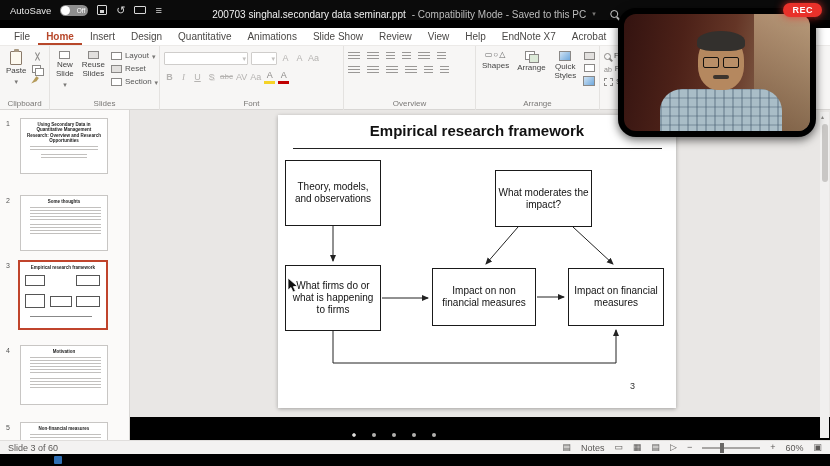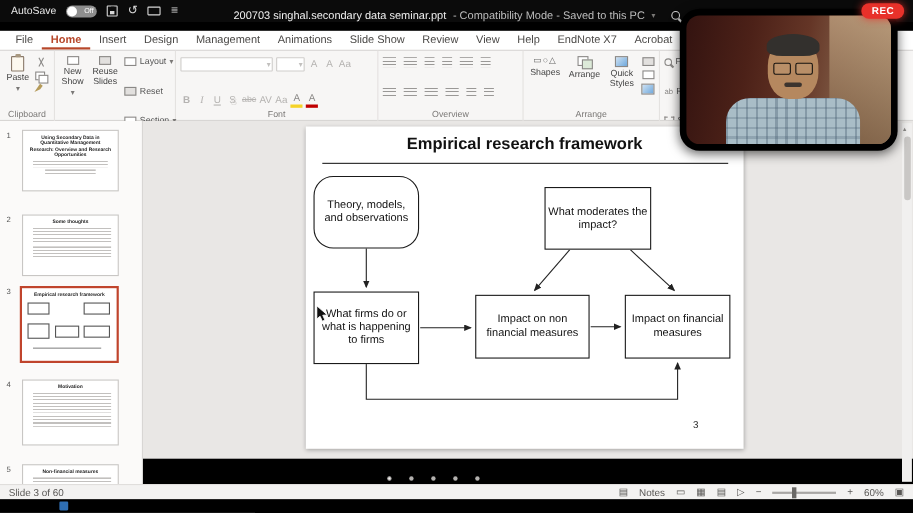--- a/index.html
+++ b/index.html
@@ -43,21 +43,21 @@
   .icon-clipboard { width:12px; height:14px; border:1px solid #8a7a6a; border-radius:1px; background:#fdf9ef; position:relative; }
   .icon-clipboard::before { content:''; position:absolute; top:-3px; left:3px; width:5px; height:3px; background:#a89880; border-radius:1px; }
   .icon-cut { position:relative; width:9px; height:9px; display:inline-block; }
   .icon-cut::before,.icon-cut::after { content:''; position:absolute; left:4px; top:0; width:1px; height:9px; background:#8a8886; }
   .icon-cut::before { transform:rotate(28deg); } .icon-cut::after { transform:rotate(-28deg); }
   .icon-copy { position:relative; width:10px; height:9px; display:inline-block; }
   .icon-copy::before,.icon-copy::after { content:''; position:absolute; width:7px; height:6px; border:1px solid #8a8886; background:#fff; }
   .icon-copy::before { left:0; top:0; } .icon-copy::after { left:3px; top:3px; }
   .icon-brush { width:9px; height:9px; display:inline-block; border-left:3px solid #b59b5a; border-bottom:5px solid transparent; transform:rotate(35deg); }
   .frow { display:flex; align-items:center; gap:3px; }
-  .fcol { display:flex; flex-direction:column; gap:19px; padding-top:3px; }
+  .fcol { display:flex; flex-direction:column; gap:5px; padding-top:3px; }
   .combo { height:13px; border:1px solid #cfcdcb; background:#fff; position:relative; border-radius:1px; }
   .combo::after { content:'▾'; position:absolute; right:1px; top:2px; font-size:7px; color:#c2c0be; }
   .fbtn { min-width:11px; text-align:center; font-size:9px; color:#b5b3b1; line-height:1.2; }
   .fbtn.bld { font-weight:bold; }
   .fbtn.ita { font-style:italic; font-family:"Liberation Serif", serif; }
   .fbtn.und { text-decoration:underline; }
   .fbtn.shd { text-shadow:1px 1px 0 #dcdad8; }
   .fbtn.str { text-decoration:line-through; font-size:8px; }
   .fbtn.hl { border-bottom:3px solid #f5d327; color:#8a8886; }
   .fbtn.fc { border-bottom:3px solid #c00000; color:#8a8886; }
@@ -87,21 +87,21 @@
 
   
   .editor-bg { position:absolute; left:130px; top:110px; width:700px; height:307px; background:#e9e7e5; }
   .vscroll { position:absolute; right:1px; top:112px; width:9px; height:326px; background:#f1f0ef; }
   .vscroll .arrow { position:absolute; top:1px; left:1px; font-size:6px; color:#8a8886; }
   .vthumb { position:absolute; top:12px; left:1.5px; width:6px; height:58px; background:#c9c7c5; border-radius:3px; }
   .slide-canvas { position:absolute; left:278px; top:115px; width:398px; height:293px; background:#fff; box-shadow:0 1px 4px rgba(0,0,0,.3); }
   .slide-title { position:absolute; left:0; top:7px; width:100%; text-align:center; font-size:15px; font-weight:bold; color:#111; }
   .title-underline { position:absolute; left:15px; top:33px; width:369px; height:1px; background:#222; }
   .fc-box { position:absolute; border:1px solid #1a1a1a; background:#fff; display:flex; align-items:center; justify-content:center; text-align:center; font-size:10px; color:#111; line-height:1.18; padding:2px; }
-  .b1 { left:7px;  top:45px;  width:96px;  height:66px;border-radius:18px; }
+  .b1 { left:7px;  top:45px;  width:96px;  height:66px; }
   .b2 { left:217px; top:55px; width:97px;  height:57px; }
   .b3 { left:7px;  top:150px; width:96px;  height:66px; }
   .b4 { left:154px; top:153px; width:104px; height:58px; }
   .b5 { left:290px; top:153px; width:96px;  height:58px; }
   .fc-arrows { position:absolute; left:0; top:0; }
   .page-num { position:absolute; left:352px; top:266px; font-size:9px; color:#333; }
   .mouse-cursor { position:absolute; left:288px; top:278px; z-index:20; }
 
   
   .notes-pane { position:absolute; left:130px; top:417px; width:700px; height:23px; background:#fdfdfd; border-top:1px solid #d8d6d4; }
@@ -155,21 +155,21 @@
       <span class="ic-search"></span>
     </div>
   </div>
   <div class="rec-badge">REC</div>
 
   <div class="tabrow">
     <span class="rtab">File</span>
     <span class="rtab active">Home</span>
     <span class="rtab">Insert</span>
     <span class="rtab">Design</span>
-    <span class="rtab">Management</span>
+    <span class="rtab">Quantitative</span>
     <span class="rtab">Animations</span>
     <span class="rtab">Slide Show</span>
     <span class="rtab">Review</span>
     <span class="rtab">View</span>
     <span class="rtab">Help</span>
     <span class="rtab">EndNote X7</span>
     <span class="rtab">Acrobat</span>
   </div>
 
   <div class="ribbon">
@@ -187,21 +187,21 @@
           <span class="icon-brush"></span>
         </div>
       </div>
       <div class="glabel">Clipboard</div>
     </div>
 
     <div class="rgroup" style="width:110px">
       <div class="gbody">
         <div class="bigb" style="width:30px">
           <span class="i-rect"></span>
-          <span>New Show</span>
+          <span>New Slide</span>
           <span class="chev">▾</span>
         </div>
         <div class="bigb" style="width:32px">
           <span class="i-rect fill"></span>
           <span>Reuse Slides</span>
         </div>
         <div class="fcol">
           <div class="srow">
             <span class="i-rect"></span>
             <span>Layout</span>

